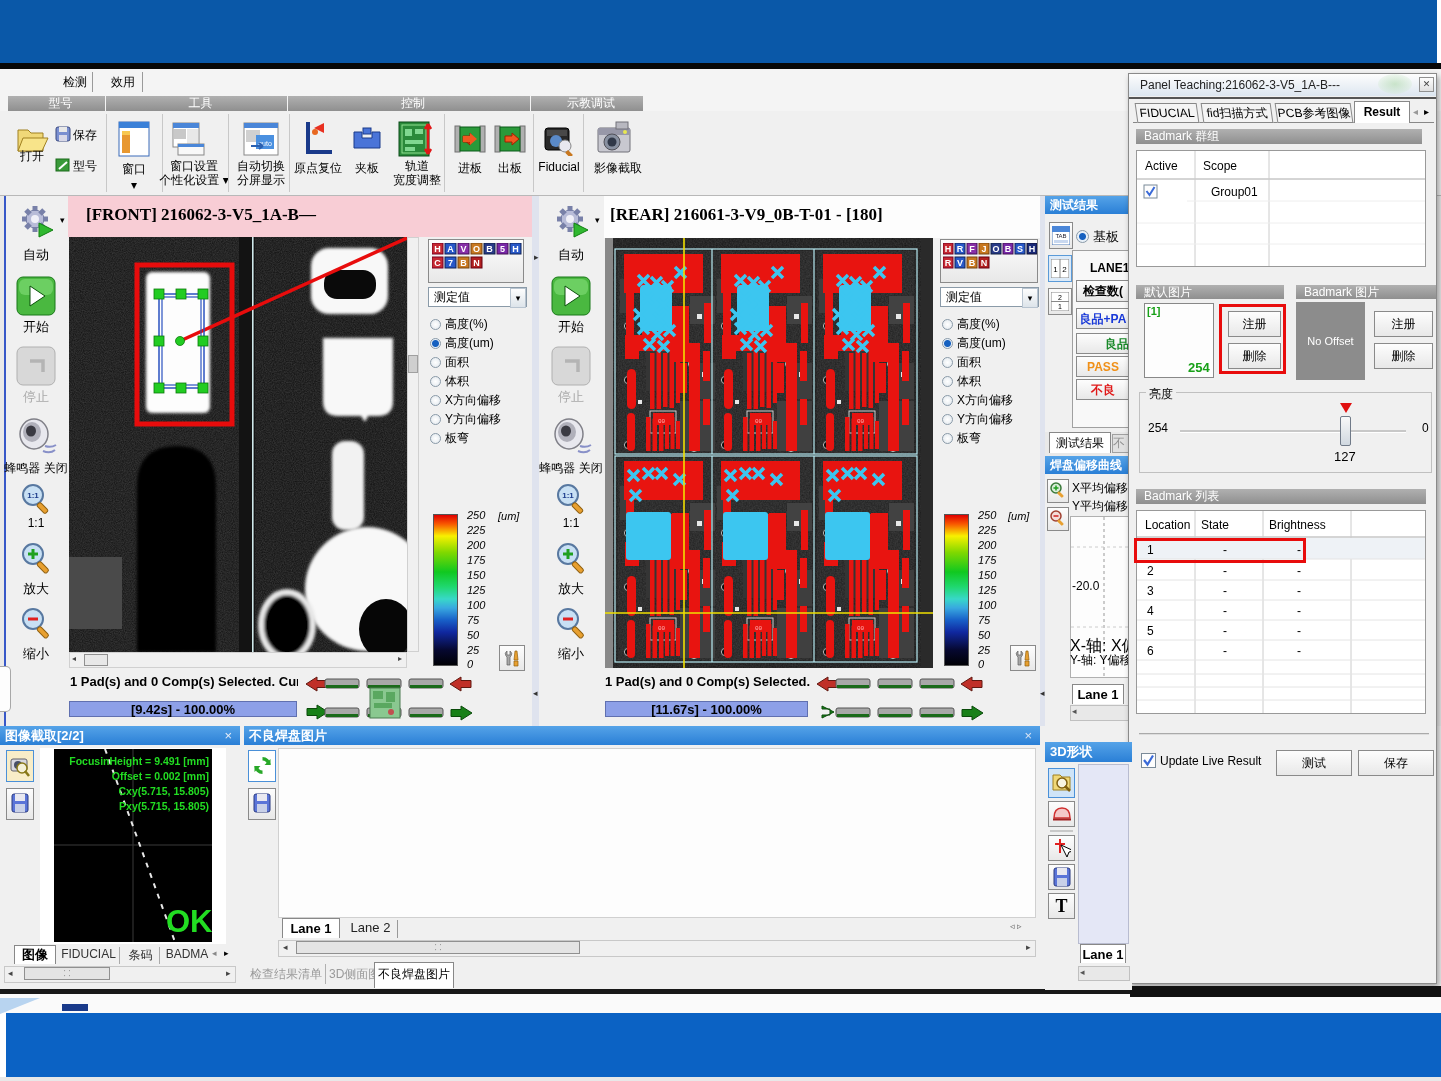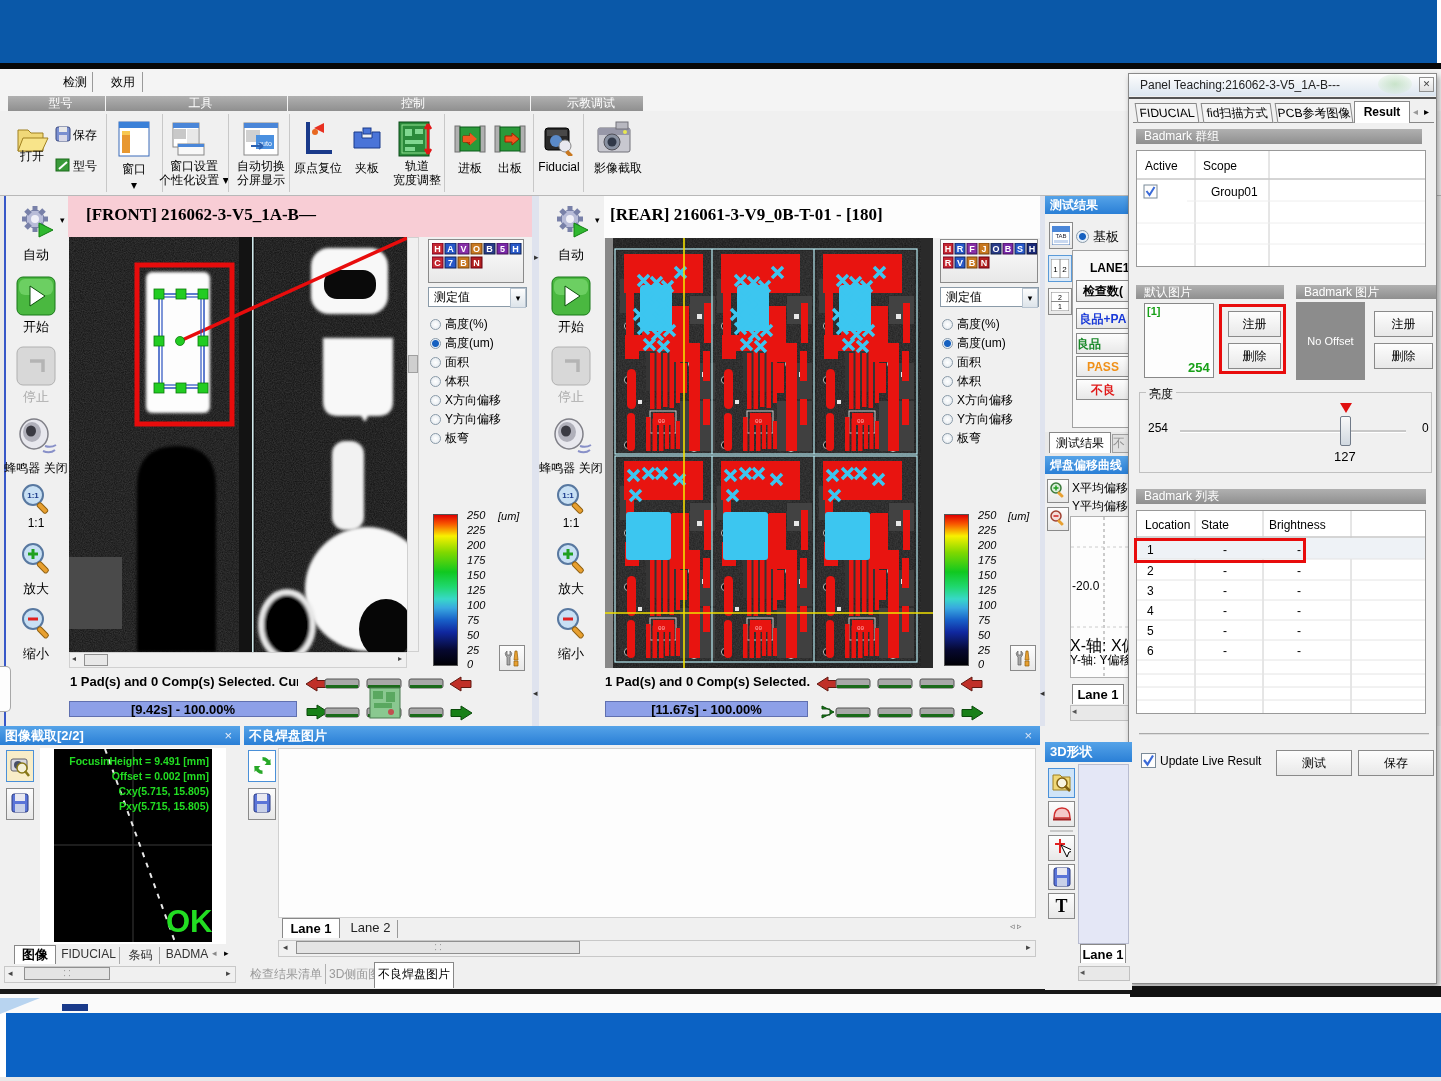--- a/index.html
+++ b/index.html
@@ -629,21 +629,21 @@
     <div class="abs btn3d" style="left:1048px;top:288px;width:24px;height:27px;"></div>
     <svg class="abs" style="left:1051px;top:292px;" width="18" height="19">
         <rect x="0" y="0" width="18" height="19" fill="#fff" stroke="#888"></rect>
         <line x1="0" y1="9.5" x2="18" y2="9.5" stroke="#888"></line>
         <text x="9" y="8" font-size="7" text-anchor="middle" fill="#000" font-family="Liberation Sans">2</text>
         <text x="9" y="17" font-size="7" text-anchor="middle" fill="#000" font-family="Liberation Sans">1</text>
       </svg>
     <div class="abs" style="left:1090px;top:261px;font-size:12px;font-weight:bold;">LANE1</div>
     <div class="abs btn3d" style="left:1076px;top:280px;width:54px;height:22px;font-size:12px;font-weight:bold;text-align:center;line-height:21px;">检查数(</div>
     <div class="abs btn3d" style="left:1076px;top:308px;width:54px;height:21px;font-size:12px;font-weight:bold;text-align:center;line-height:20px;color:#1838d8;">良品+PA</div>
-    <div class="abs btn3d" style="left:1076px;top:333px;width:54px;height:21px;font-size:12px;font-weight:bold;text-align:left;line-height:20px;color:#188828;">良品</div>
+    <div class="abs btn3d" style="left:1076px;top:333px;width:54px;height:21px;font-size:12px;font-weight:bold;text-align:right;line-height:20px;color:#188828;">良品</div>
     <div class="abs btn3d" style="left:1076px;top:356px;width:54px;height:21px;font-size:12px;font-weight:bold;text-align:center;line-height:20px;color:#f09018;">PASS</div>
     <div class="abs btn3d" style="left:1076px;top:379px;width:54px;height:21px;font-size:12px;font-weight:bold;text-align:center;line-height:20px;color:#e01818;">不良</div>
     <div class="abs" style="left:1049px;top:432px;width:62px;height:21px;background:#fff;border:1px solid #888;border-bottom:none;font-size:12px;text-align:center;line-height:20px;">测试结果</div>
     <div class="abs" style="left:1112px;top:434px;width:18px;height:19px;background:#e0e0e0;border:1px solid #a0a0a0;font-size:12px;color:#909090;overflow:hidden;">不良</div>
     <div class="abs bluehdr" style="left:1045px;top:456px;width:85px;height:18px;">焊盘偏移曲线图</div>
     <div class="abs" style="left:1045px;top:474px;width:85px;height:252px;background:#f0f0f0;"></div>
     <div class="abs btn3d" style="left:1047px;top:479px;width:22px;height:24px;"></div>
     <svg class="abs" style="left:1050px;top:482px;" width="16" height="18" viewBox="0 0 16 18">
         <circle cx="6" cy="6" r="5" fill="#d8ecd8" stroke="#3a7a3a" stroke-width="1.5"></circle>
         <path d="M6 3.5 v5 M3.5 6 h5" stroke="#20a020" stroke-width="1.5"></path>

